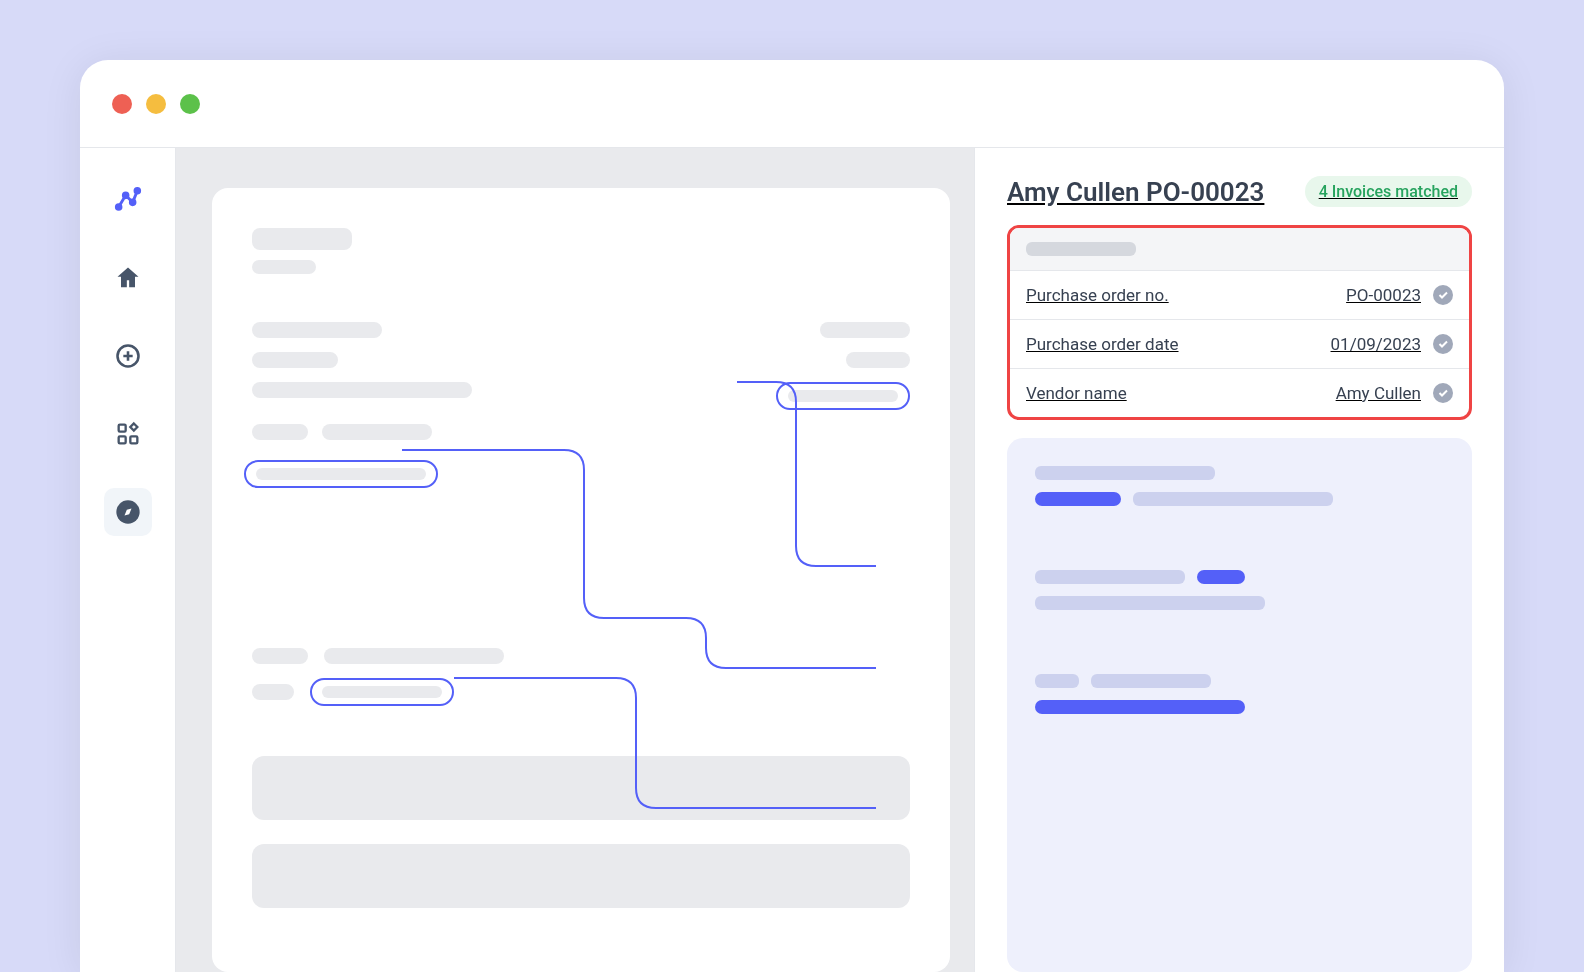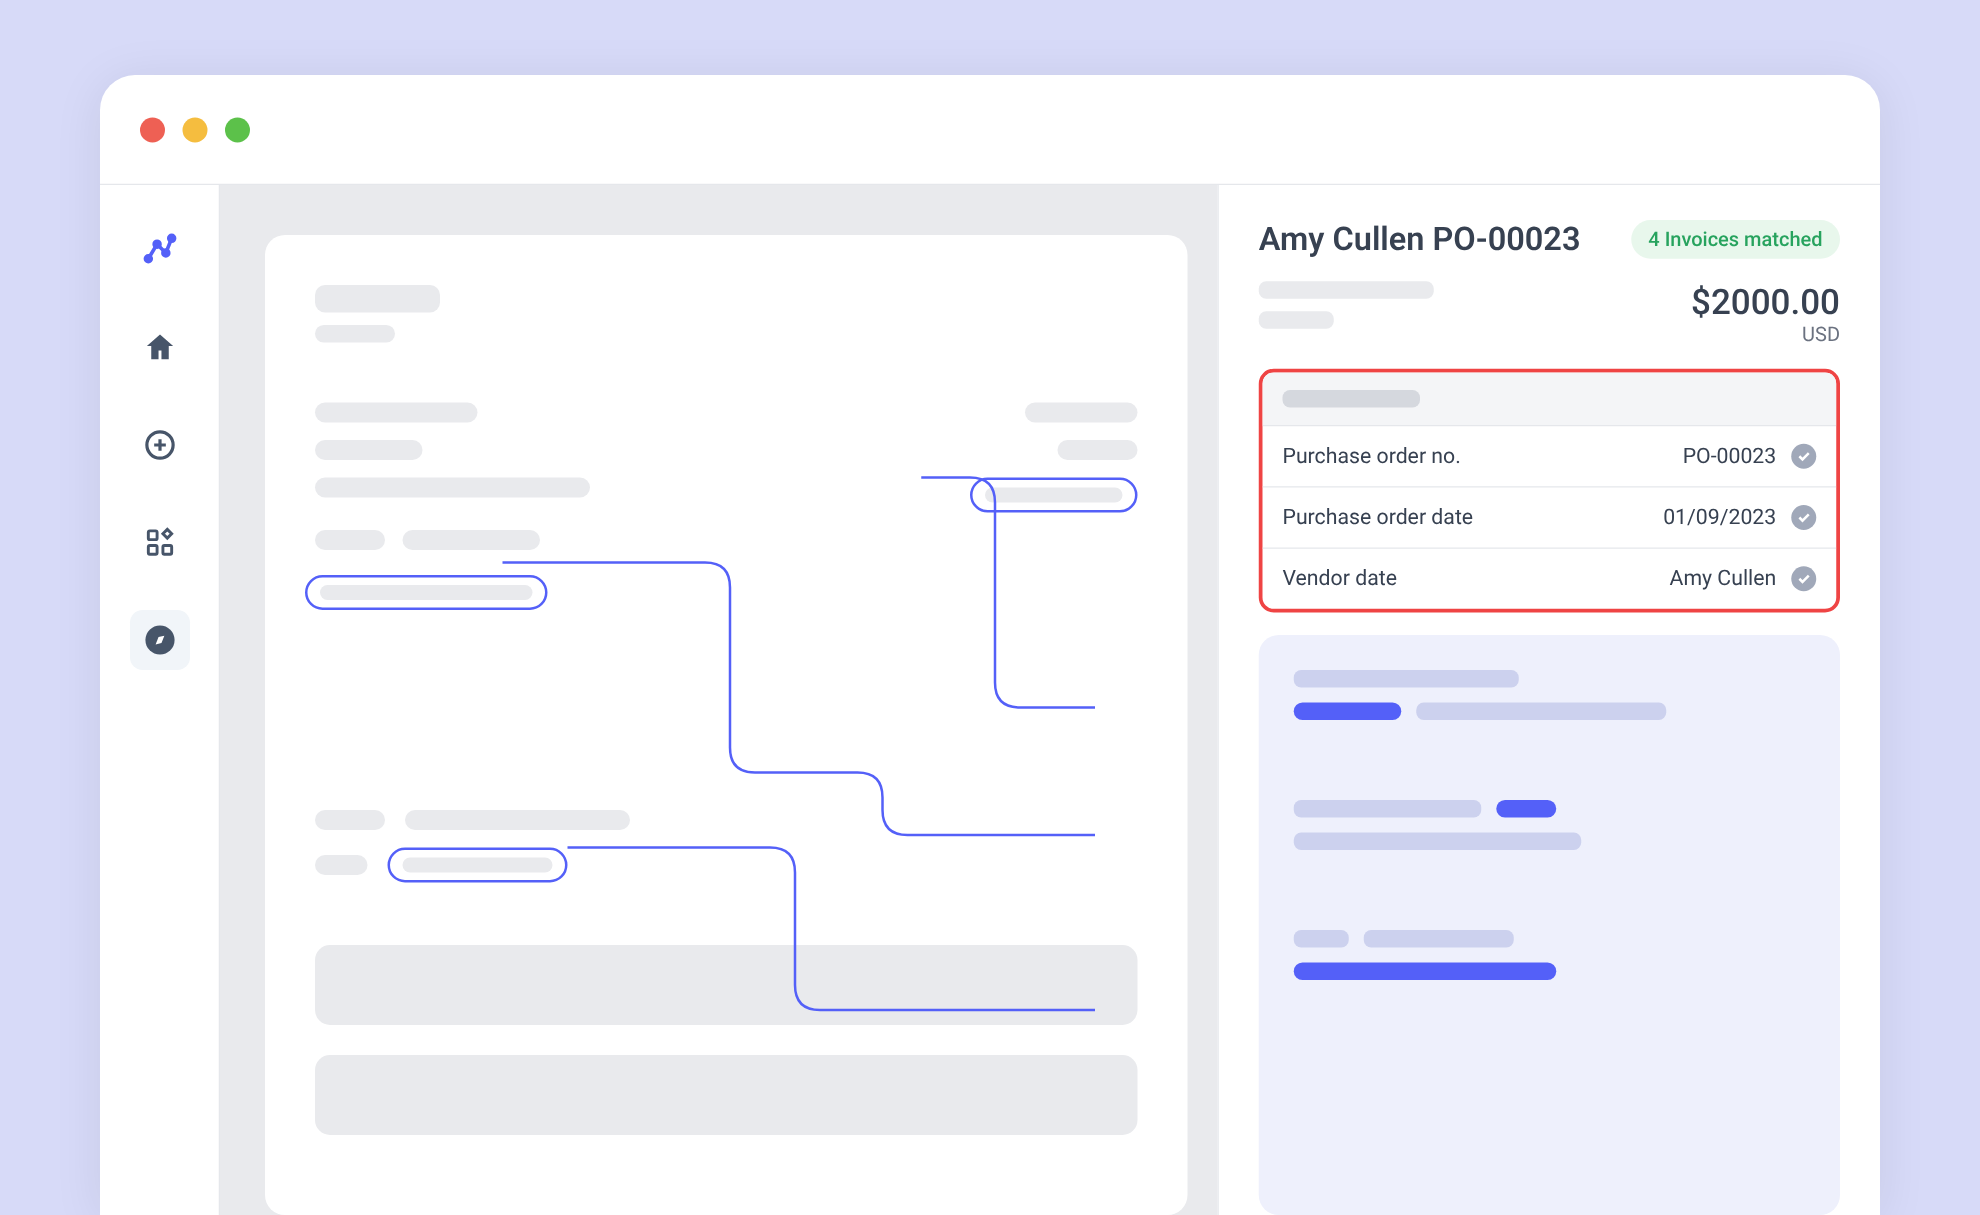--- a/index.html
+++ b/index.html
@@ -24,21 +24,21 @@
       display: flex;
       align-items: center;
       padding: 0 32px;
       border-bottom: 1px solid #e5e7eb;
     }
     .traffic-lights { display: flex; gap: 14px; }
     .tl { width: 20px; height: 20px; border-radius: 50%; }
     .tl-red { background: #ee6054; }
     .tl-yellow { background: #f5bd3f; }
     .tl-green { background: #5cc14a; }
-    .app-body { display: flex; height: calc(100% - 88px); }
+    .app-body { display: flex; height: calc(100% - 88px); text-decoration: underline; }
     .sidebar {
       width: 96px;
       border-right: 1px solid #e5e7eb;
       display: flex;
       flex-direction: column;
       align-items: center;
       padding-top: 28px;
       gap: 30px;
     }
     .sidebar-item {
@@ -251,30 +251,20 @@
 
           <path d="M 278 530 L 440 530 Q 460 530 460 550 L 460 640 Q 460 660 480 660 L 700 660"></path>
         </svg>
       </div>
 
       <div class="details">
         <div class="details-header">
           <div class="po-title">Amy Cullen PO-00023</div>
           <div class="badge">4 Invoices matched</div>
         </div>
-        <div class="amount-row">
-          <div>
-            <div class="sk-light" style="width:140px; margin-bottom:10px"></div>
-            <div class="sk-light" style="width:60px"></div>
-          </div>
-          <div>
-            <div class="amount">$2000.00</div>
-            <div class="currency">USD</div>
-          </div>
-        </div>
 
         <div class="card">
           <div class="card-header">
             <div class="sk-light" style="width:110px; background:#d5d8de"></div>
           </div>
           <div class="card-row">
             <div class="card-label">Purchase order no.</div>
             <div class="card-value">
               <span>PO-00023</span>
               <span class="check-icon">
@@ -289,21 +279,21 @@
             <div class="card-value">
               <span>01/09/2023</span>
               <span class="check-icon">
                 <svg viewBox="0 0 24 24" fill="none" stroke="#fff" stroke-width="4">
                     <path d="M5 12l5 5L20 7"></path>
                   </svg>
               </span>
             </div>
           </div>
           <div class="card-row">
-            <div class="card-label">Vendor date</div>
+            <div class="card-label">Vendor name</div>
             <div class="card-value">
               <span>Amy Cullen</span>
               <span class="check-icon">
                 <svg viewBox="0 0 24 24" fill="none" stroke="#fff" stroke-width="4">
                     <path d="M5 12l5 5L20 7"></path>
                   </svg>
               </span>
             </div>
           </div>
         </div>

